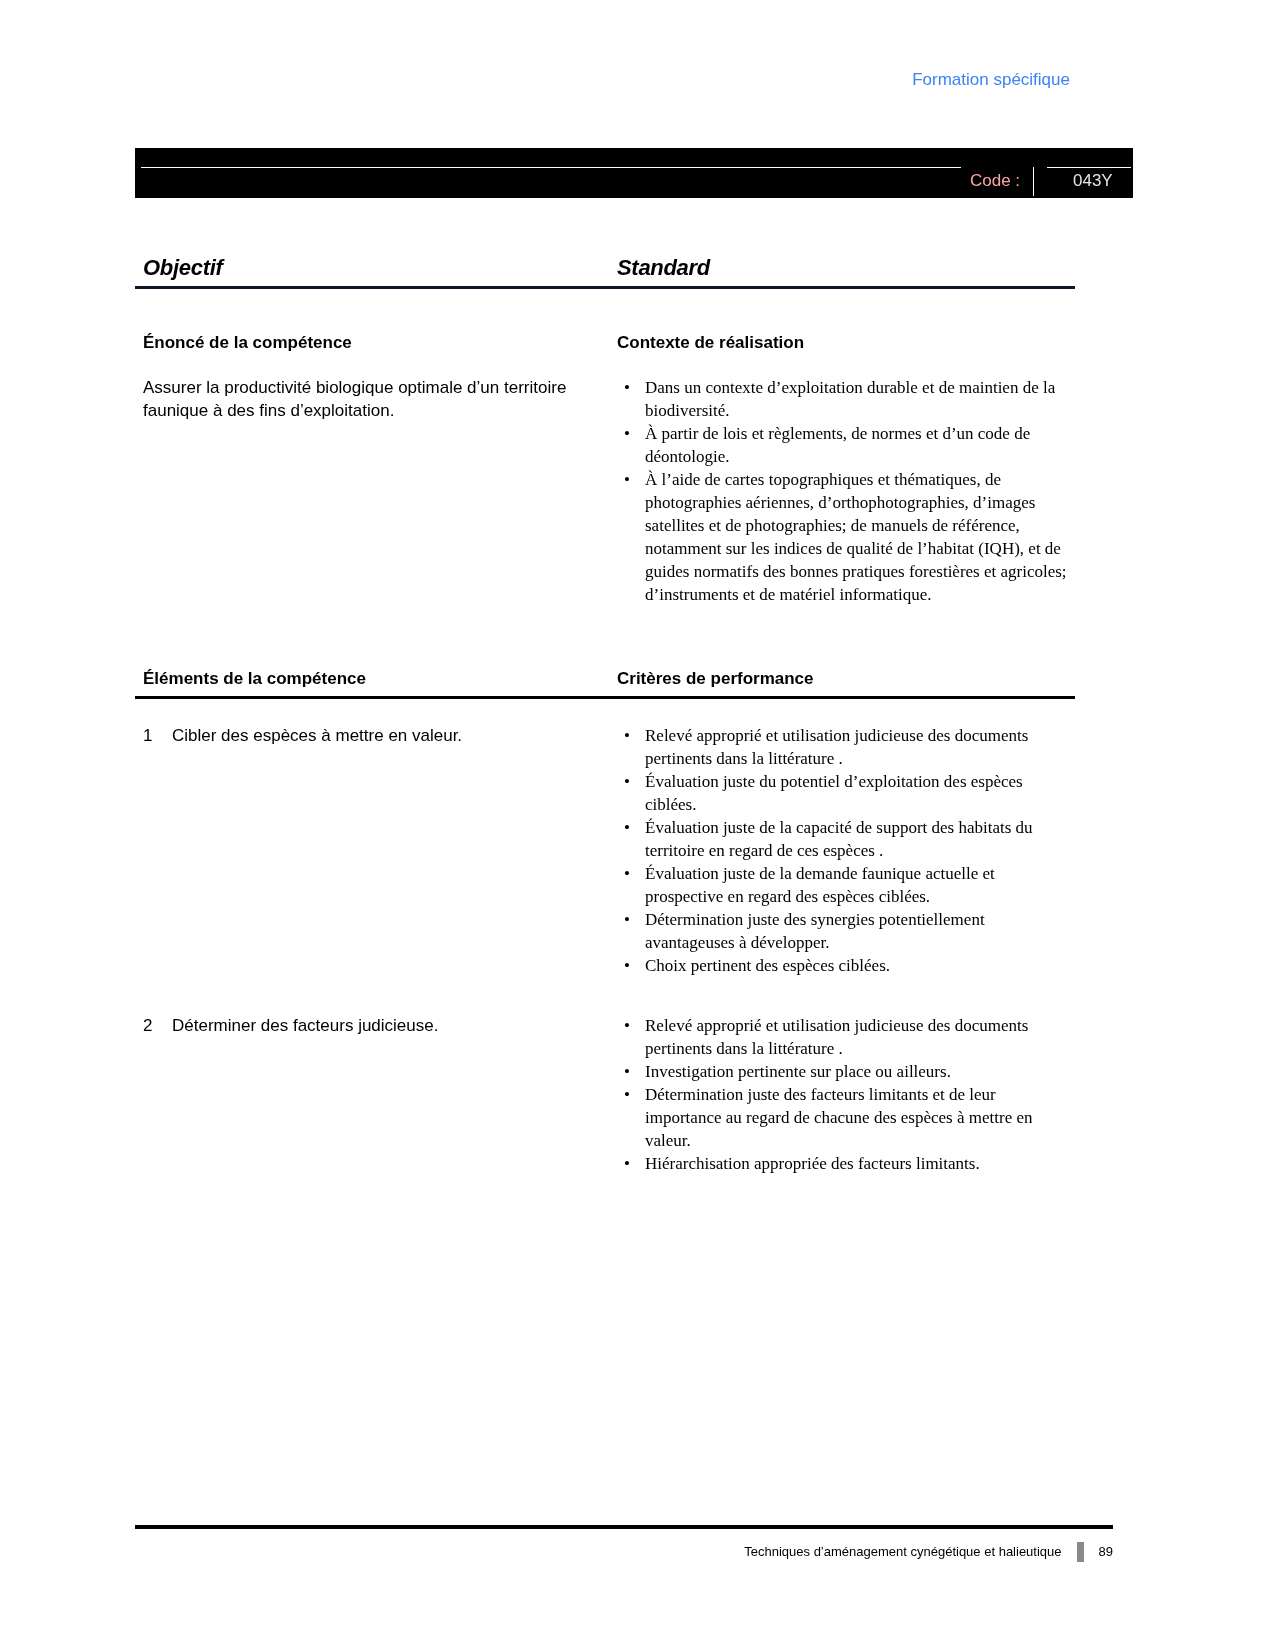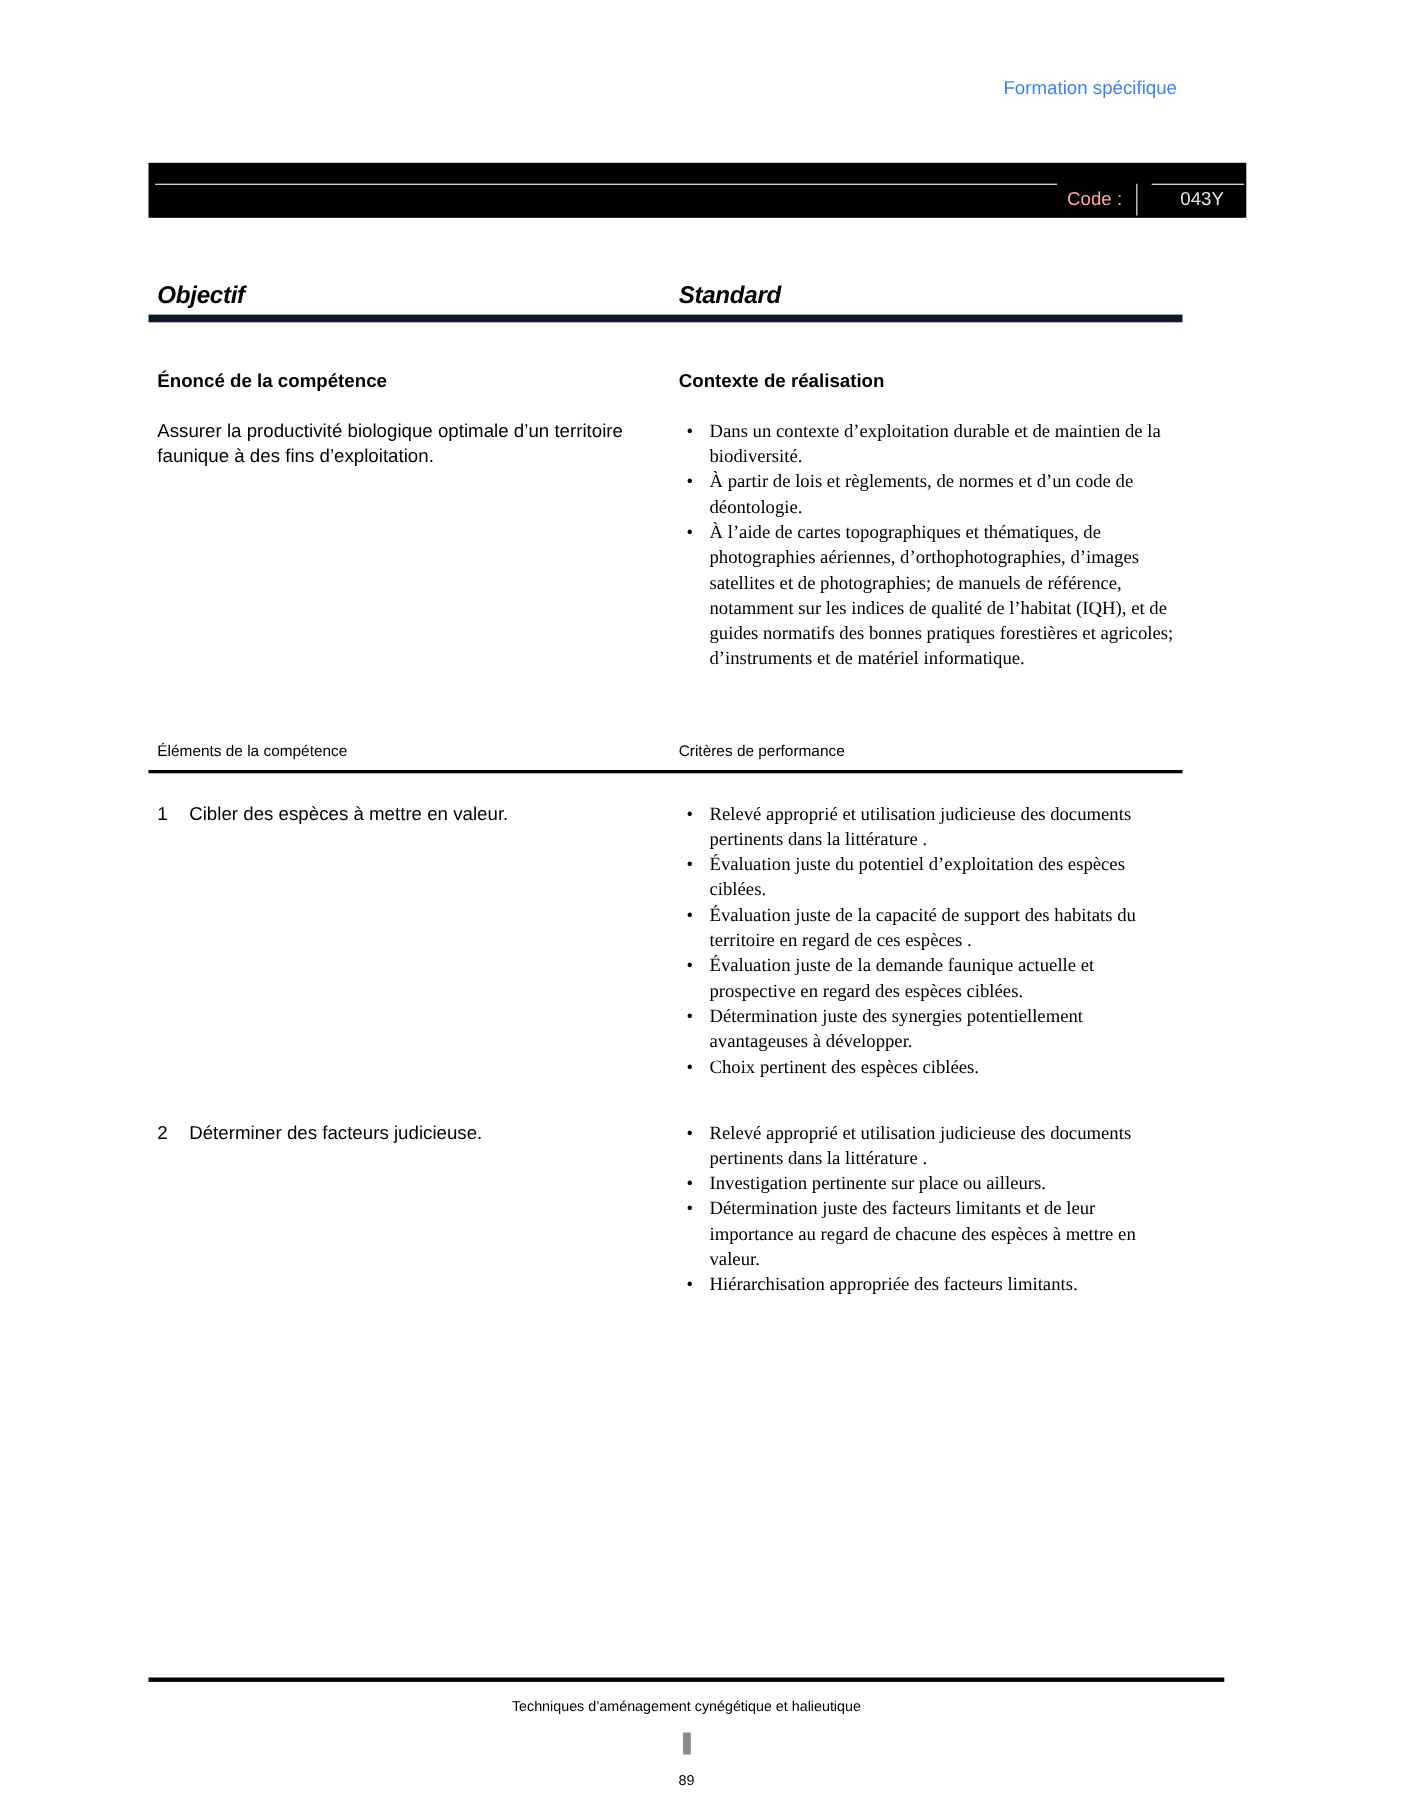--- a/index.html
+++ b/index.html
@@ -22,50 +22,50 @@
   .cb-vsep   { position:absolute; left:898px; top:19px; width:1px;  height:29px; background:#ffffff; }
   .cb-cellline{ position:absolute; left:912px; top:19px; width:84px; height:1px; background:#ffffff; }
   .code-label{ position:absolute; left:835px; top:21px; color:#fca5a5; font-size:17px; line-height:23px; }
   .code-value{ position:absolute; left:938px; top:21px; color:#e5e5e5; font-size:17px; line-height:23px; }
 
   
   .content { position:absolute; left:135px; top:256px; width:940px; }
 
   .grid2 { display:grid; grid-template-columns:482px 1fr; }
 
-  .col-headers { padding-bottom:6px; border-bottom:7px solid #0f172a; }
+  .col-headers { padding-bottom:6px; border-bottom:3px solid #0f172a; }
   .col-title {
     font-size:22px; line-height:24px; font-weight:bold; font-style:italic;
     letter-spacing:-0.3px;
   }
   .col-title.first { padding-left:8px; }
 
   .block1 { margin-top:42px; }
   h3.doc-h { margin:0 0 22px 0; font-size:17px; line-height:23px; font-weight:bold; }
   .cell-left h3.doc-h, .cell-left p { padding-left:8px; margin-top:0; margin-bottom:0; }
   .cell-left h3.doc-h { margin-bottom:22px; }
   .cell-left p { max-width:450px; }
 
   ul.bullets { margin:0; padding:0; list-style:none; }
   ul.bullets li { position:relative; padding-left:28px; max-width:430px;font-family:Liberation Serif, serif; }
   ul.bullets li::before { content:"\2022"; position:absolute; left:7px; top:0; }
 
   .col-headers2 { margin-top:61px; padding-bottom:6px; border-bottom:3px solid #000; }
-  .sub-title { font-size:14px; line-height:23px; font-weight:normal; }
+  .sub-title { font-size:17px; line-height:23px; font-weight:bold; }
   .sub-title.first { padding-left:8px; }
 
   .section-row { margin-top:25px; }
   .section-row + .section-row { margin-top:37px; }
   .section-left { padding-left:8px; }
   .sec-num { display:inline-block; width:29px; }
 
   
   .footer { position:absolute; left:135px; top:1525px; width:978px; }
   .footer-rule { height:4px; background:#000000; }
-  .footer-row { display:flex; justify-content:flex-end; align-items:center; gap:15px; margin-top:13px; font-size:13px; line-height:18px;flex-direction:column; }
+  .footer-row { display:flex; justify-content:flex-end; align-items:center; gap:15px; margin-top:13px; font-size:13px; line-height:18px; }
   .footer-bar { width:7px; height:20px; background:#8a8a8a; }
 </style>
 </head>
 <body>
 
 <div class="page">
 
   <div class="header-label">Formation spécifique</div>
 
   <div class="code-bar">

